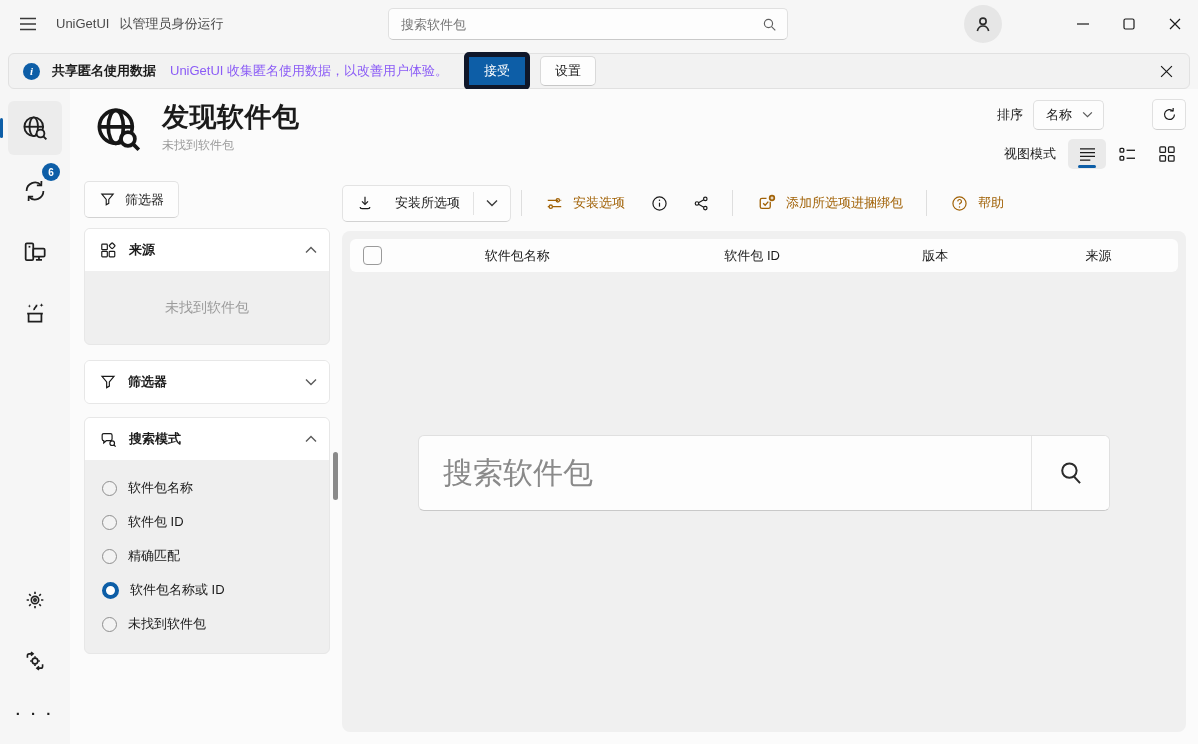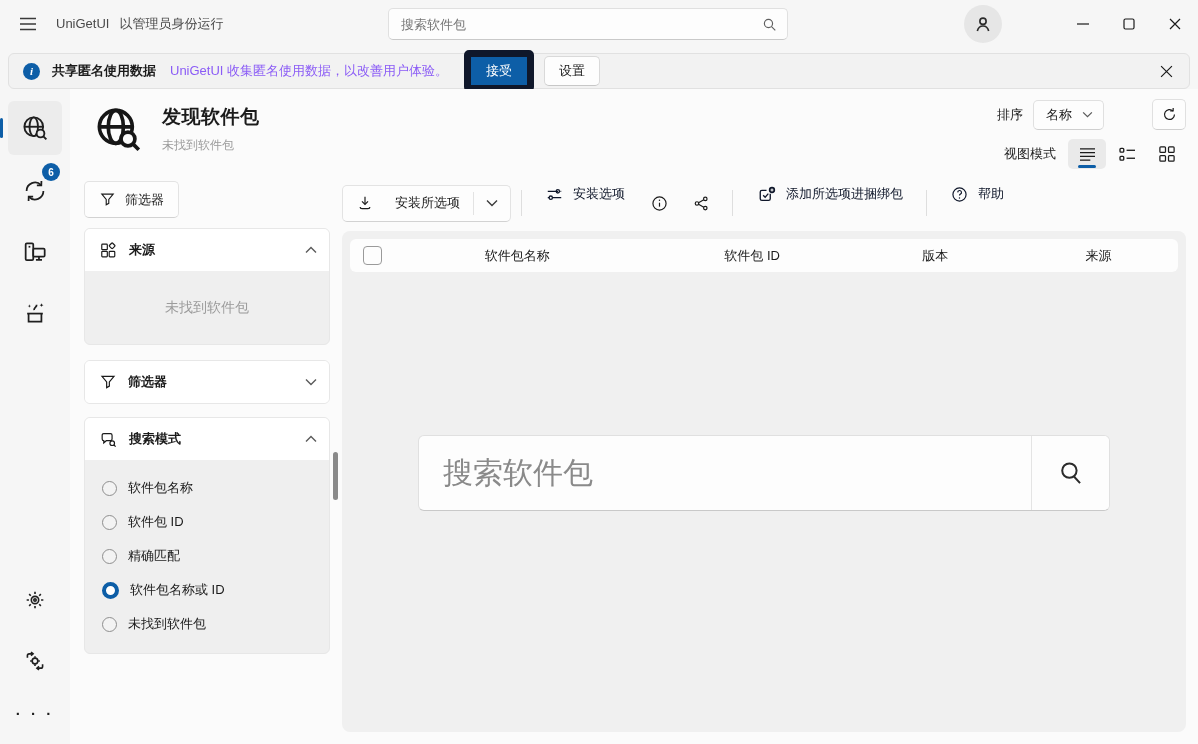--- a/index.html
+++ b/index.html
@@ -26,21 +26,21 @@
   .avatar { width:38px; height:38px; border-radius:50%; background:#e6e6e6; display:flex; align-items:center; justify-content:center; color:#2b2b2b; margin-right:58px; }
   .winbtn { width:46px; height:48px; display:flex; align-items:center; justify-content:center; color:#1b1b1b; }
 
   
   .infobar { margin:5px 8px 0 8px; height:36px; background:#f2f2f2; border:1px solid #e1e1e1; border-radius:6px;
     display:flex; align-items:center; padding:0 8px 0 14px; }
   .info-ico { width:17px; height:17px; border-radius:50%; background:#0d5ea7; color:#fff; font-size:11px; font-weight:700;
     display:flex; align-items:center; justify-content:center; font-family:"Liberation Serif","DejaVu Serif",serif; font-style:italic; }
   .info-title { font-weight:700; margin-left:12px; }
   .info-msg { margin-left:14px; color:#8b5cf6; }
-  .btn-accent { margin-left:16px; background:#0d5ea7; color:#fff; border:7px solid #0f172a; border-radius:5px;
+  .btn-accent { margin-left:16px; background:#0d5ea7; color:#fff; border:5px solid #0f172a; border-radius:5px;
     padding:5px 15px; font:inherit; }
   .btn-std { margin-left:10px; background:#fdfdfd; color:#1b1b1b; border:1px solid #d9d9d9; border-bottom-color:#c7c7c7;
     border-radius:5px; padding:5px 14px; font:inherit; }
   .info-close { margin-left:auto; width:30px; height:30px; border-radius:5px; display:flex; align-items:center; justify-content:center; color:#1b1b1b; }
 
   
   .main-row { display:flex; height:655px; }
   .rail { width:70px; display:flex; flex-direction:column; align-items:center; padding-top:12px; position:relative; }
   .rail-item { width:54px; height:50px; border-radius:6px; display:flex; align-items:center; justify-content:center;
     color:#1f1f1f; position:relative; margin-bottom:11px; }
@@ -50,21 +50,21 @@
     color:#fff; font-size:10px; font-weight:700; display:flex; align-items:center; justify-content:center; padding:0 4px; }
   .rail-spacer { flex:1; }
   .rail-dots { color:#1f1f1f; font-size:15px; letter-spacing:3px; font-weight:700; margin-bottom:4px; }
 
   .content { flex:1; background:#fbfbfb; display:flex; flex-direction:column; padding-left:14px; }
 
   
   .page-header { height:92px; display:flex; align-items:flex-start; padding-top:10px; }
   .ph-icon { width:52px; height:52px; color:#161616; margin:4px 2px 0 8px; }
   .ph-text { margin-left:16px; }
-  .ph-title { font-size:19px; font-weight:700; line-height:36px; letter-spacing:.5px; }
+  .ph-title { font-size:27px; font-weight:700; line-height:36px; letter-spacing:.5px; }
   .ph-sub { font-size:12px; color:#9b9b9b; margin-top:2px; }
   .ph-right { margin-left:auto; margin-right:12px;text-align:right; }
   .ph-row { display:flex; align-items:center; justify-content:flex-end; }
   .ph-label { color:#1b1b1b; margin-right:10px; }
   .sort-dd { display:flex; align-items:center; gap:10px; background:#fdfdfd; border:1px solid #e0e0e0; border-bottom-color:#cfcfcf;
     border-radius:5px; padding:5px 10px 5px 12px; }
   .refresh-btn { margin-left:48px; width:34px; height:31px; background:#fdfdfd; border:1px solid #e0e0e0; border-bottom-color:#cfcfcf;
     border-radius:5px; display:flex; align-items:center; justify-content:center; color:#1b1b1b; }
   .ph-row2 { margin-top:9px; }
   .seg-btn { width:38px; height:30px; border-radius:5px; display:flex; align-items:center; justify-content:center;
@@ -91,21 +91,21 @@
   .splitter { width:12px; position:relative; }
   .splitter-handle { position:absolute; left:3px; top:271px; width:5px; height:48px; background:#8a8a8a; border-radius:3px; }
 
   .main-col { flex:1; display:flex; flex-direction:column; min-width:0; }
   .toolbar { height:44px; display:flex; align-items:center; margin-bottom:6px; }
   .split-btn { display:flex; align-items:stretch; background:#fdfdfd; border:1px solid #e3e3e3; border-bottom-color:#d2d2d2; border-radius:5px; height:37px; }
   .split-main { display:flex; align-items:center; gap:21px; padding:0 13px; }
   .split-sep { width:1px; background:#e3e3e3; margin:6px 0; }
   .split-chev { width:36px; display:flex; align-items:center; justify-content:center; color:#3c3c3c; }
   .tb-sep { width:1px; height:26px; background:#dedede; margin:0 10px; }
-  .flat-btn { display:flex; gap:9px; height:36px; padding:0 13px; border-radius:5px; color:#0f172a; }
+  .flat-btn { display:flex; align-items:center; gap:9px; height:36px; padding:0 13px; border-radius:5px; color:#a16207; }
   .icon-btn { width:42px; height:36px; display:flex; align-items:center; justify-content:center; border-radius:5px; color:#1b1b1b; }
 
   .content-area { flex:1; background:#f0f0f0; border-radius:8px; padding:8px; position:relative; }
   .table-header { background:#fdfdfd; border-radius:6px; height:33px; display:flex; align-items:center; }
   .th-check { width:19px; height:19px; border:1px solid #9a9a9a; border-radius:4px; background:#fdfdfd; margin:0 0 0 13px; flex:none; }
   .th-cols { flex:1; display:flex; }
   .th-col { text-align:center; color:#1b1b1b; }
   .th-name { width:34%; } .th-id { width:25%; } .th-ver { width:21%; } .th-src { width:20%; }
 
   .big-search { position:absolute; left:50%; transform:translateX(-50%); top:204px; width:692px; height:76px;

